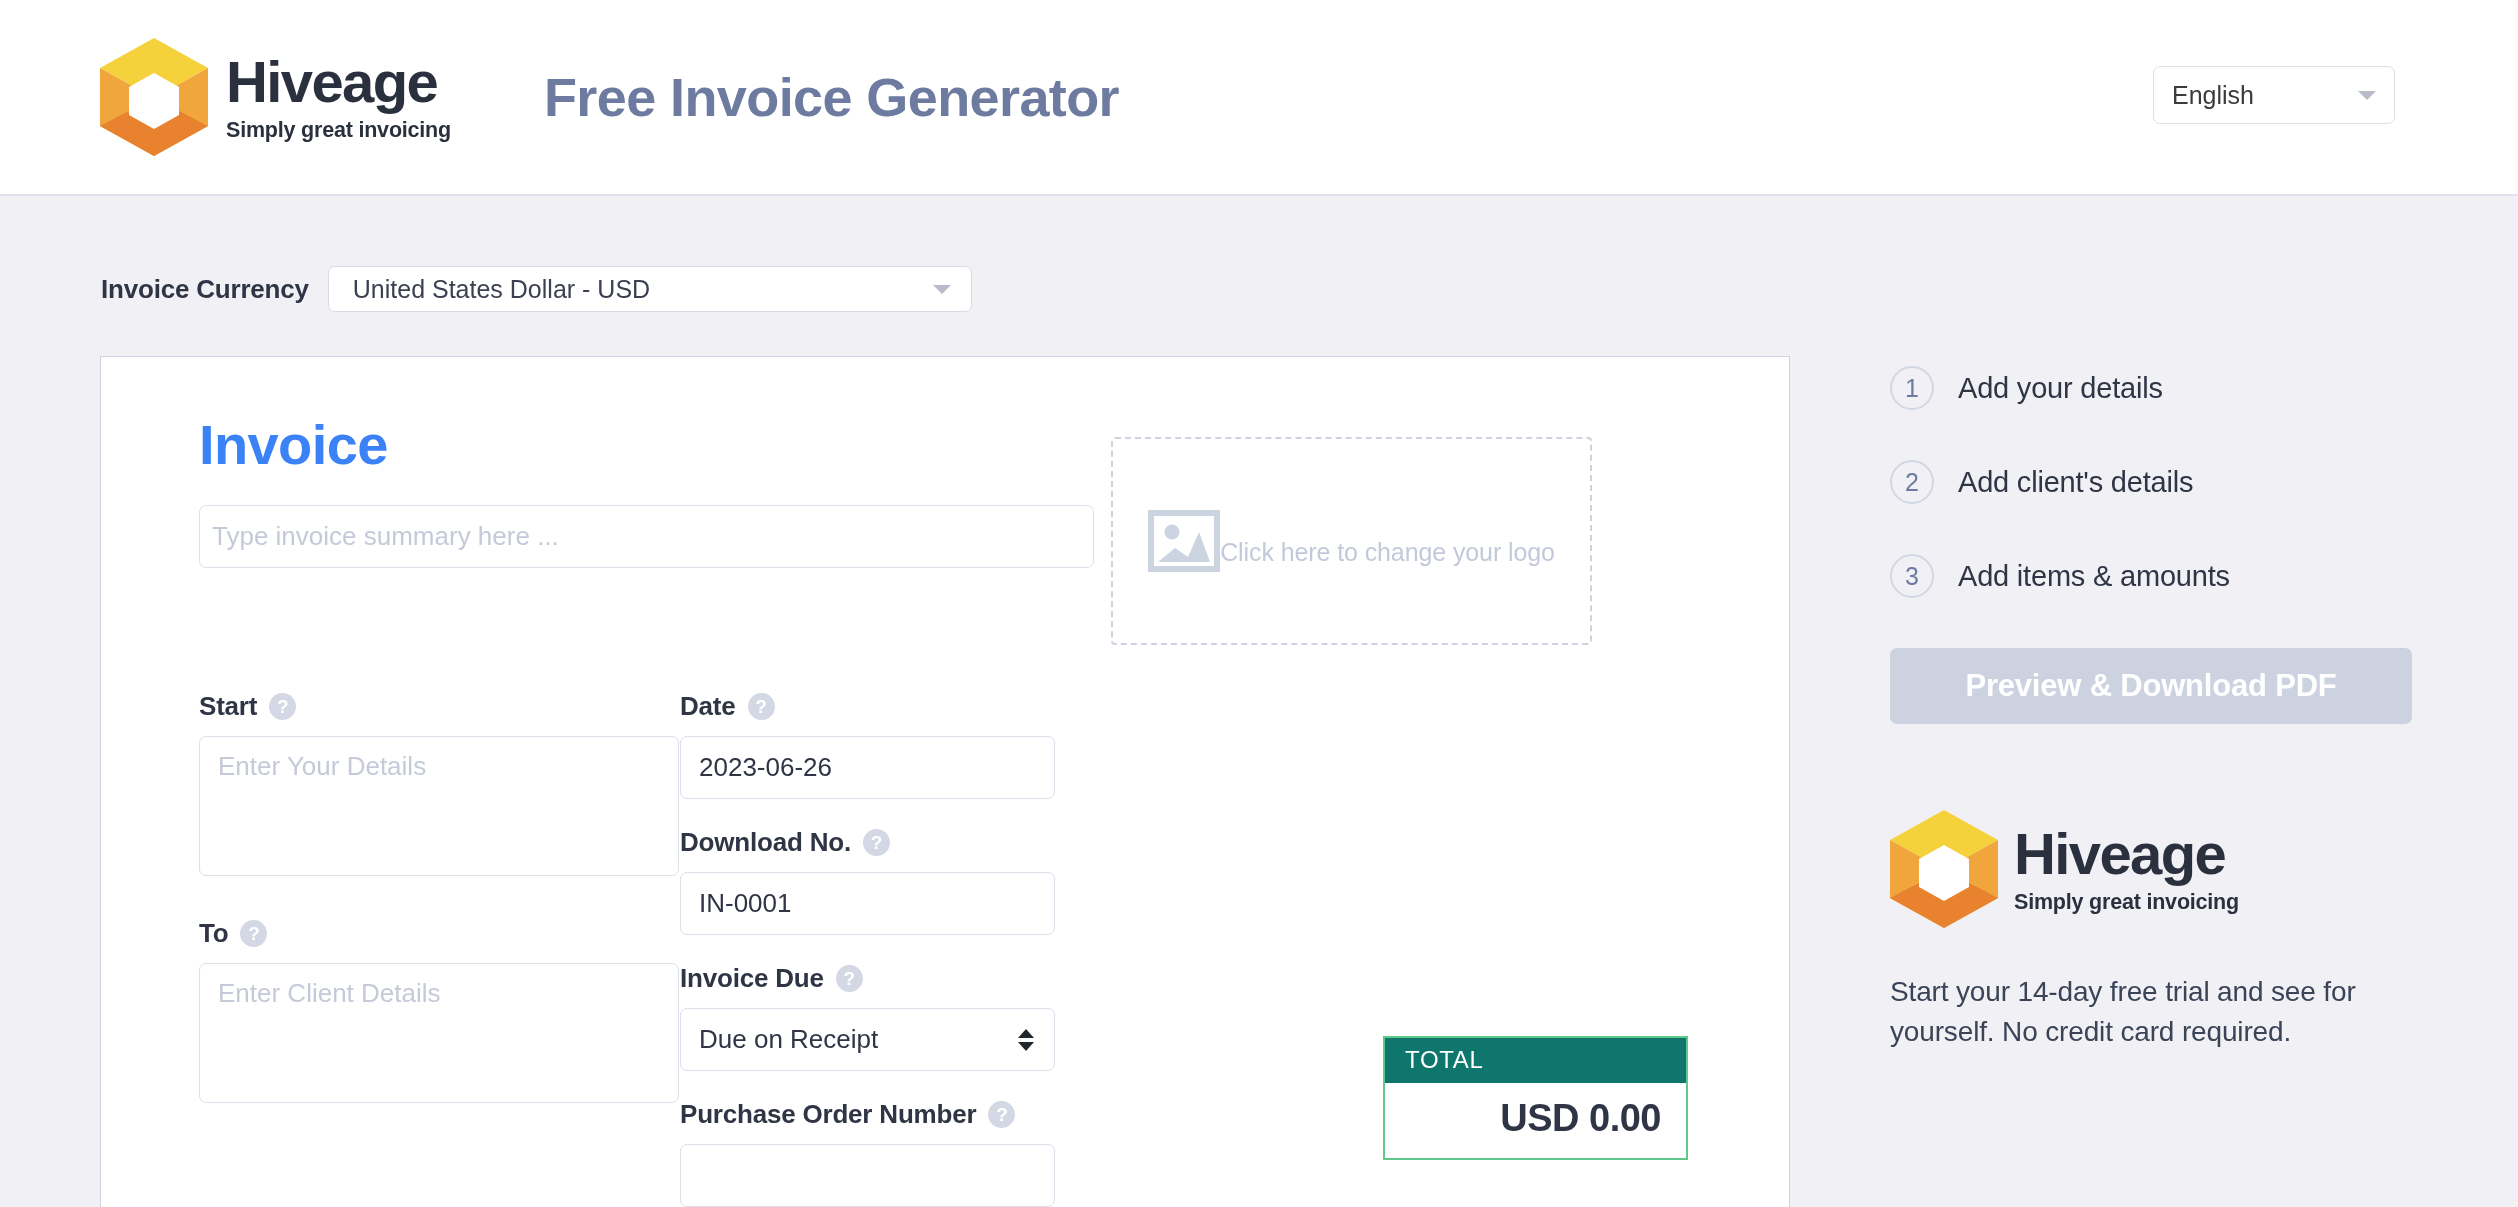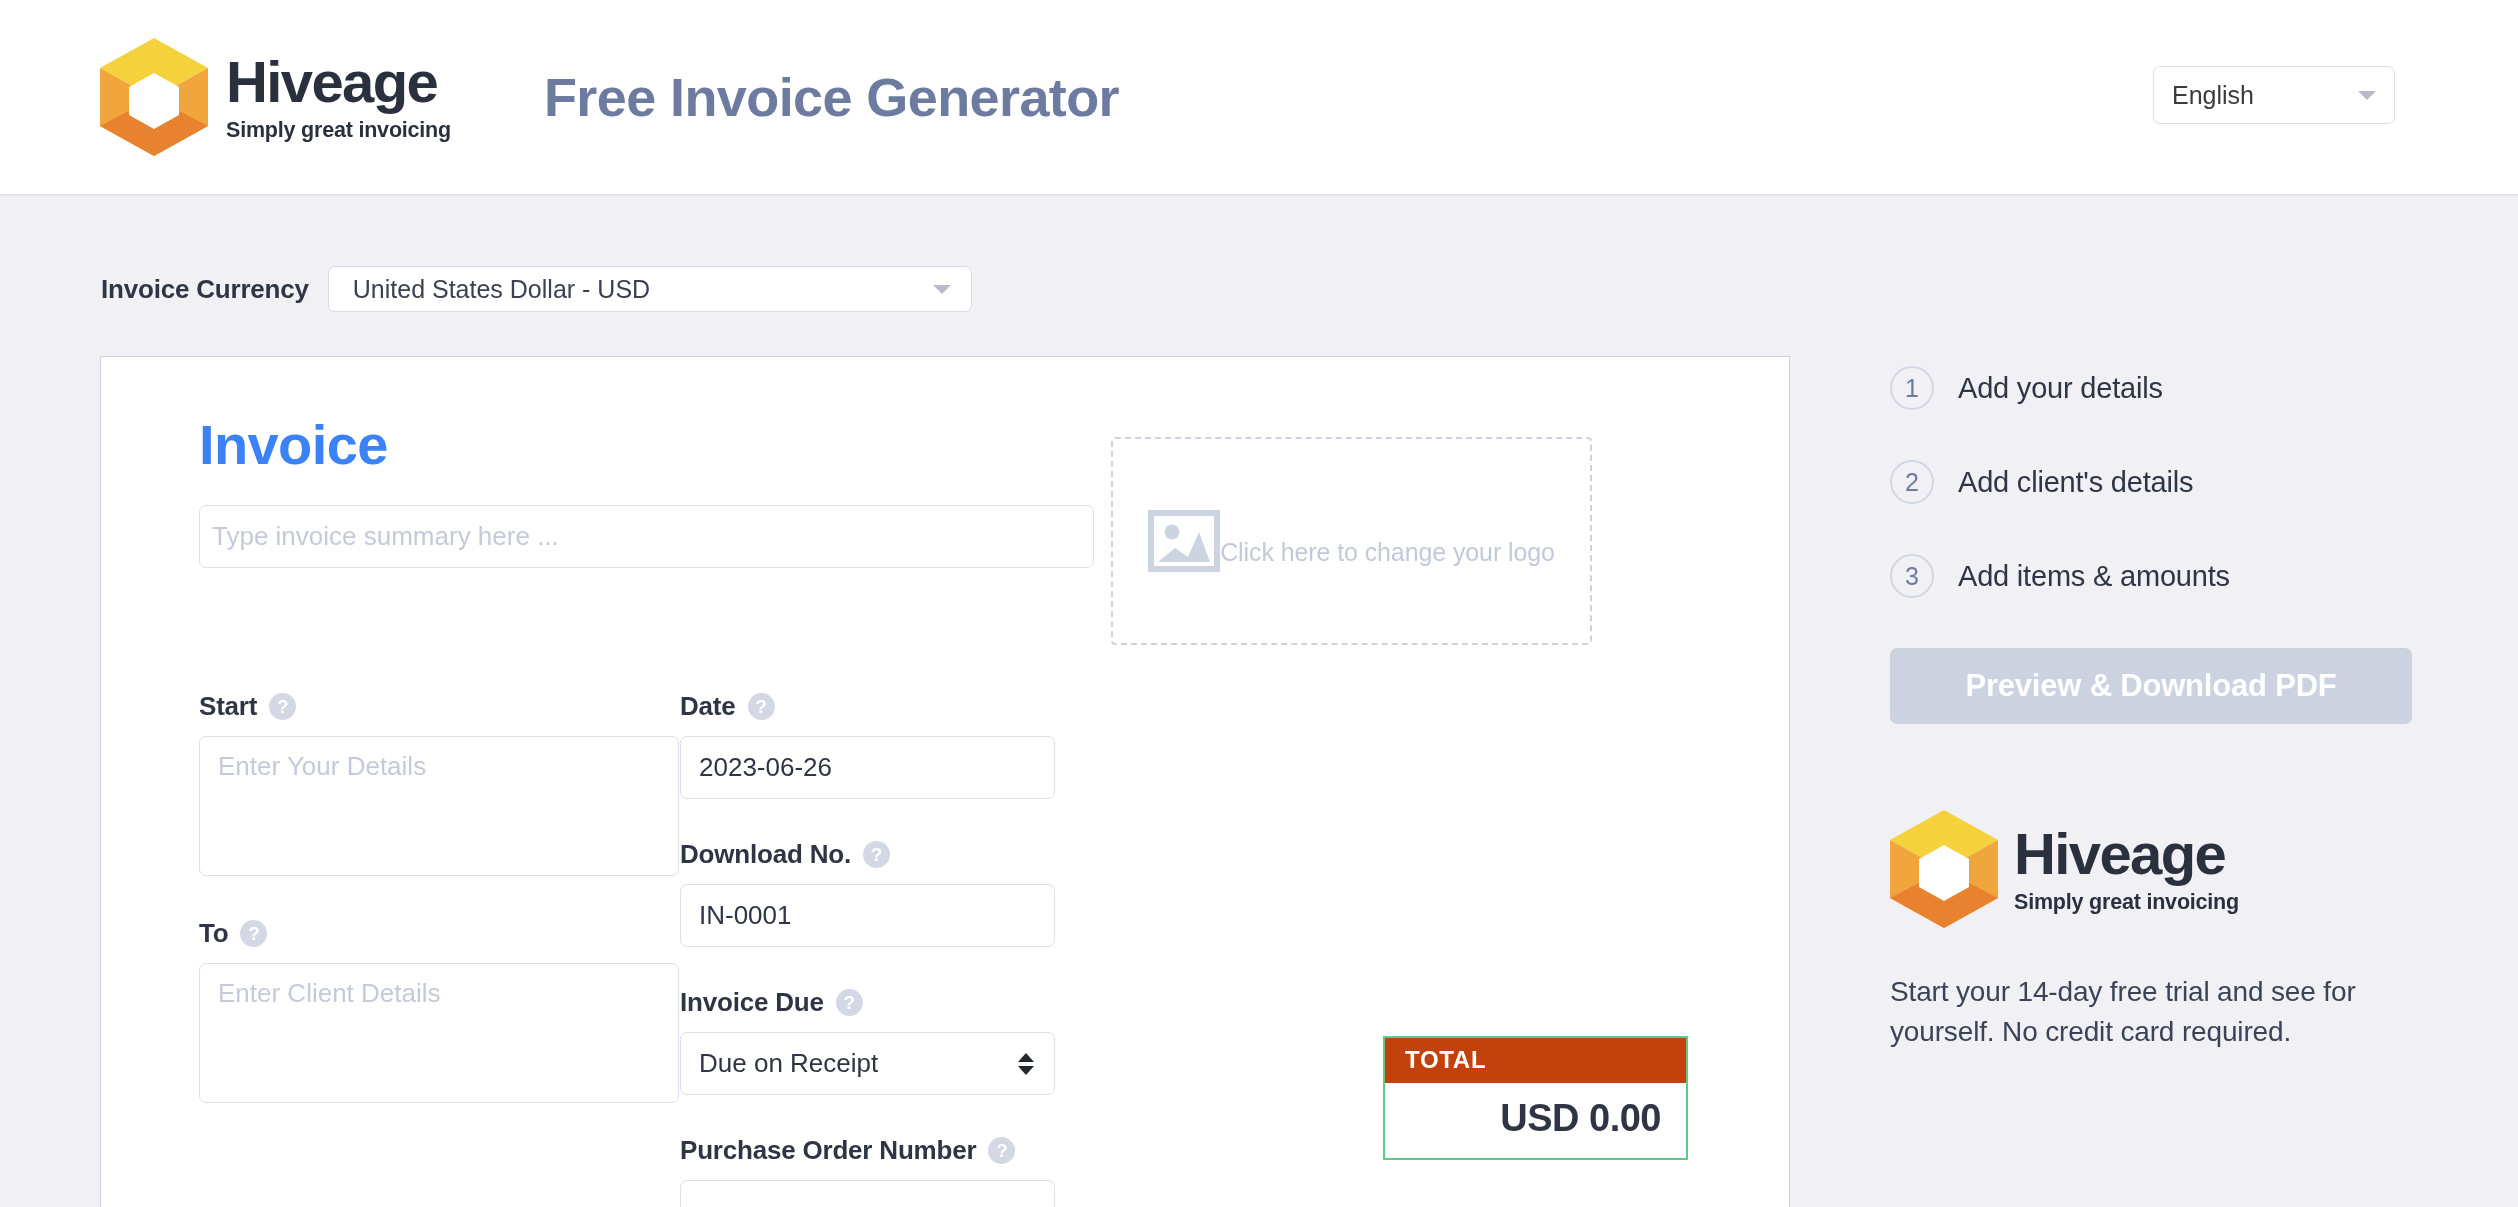--- a/index.html
+++ b/index.html
@@ -198,21 +198,21 @@
   
   .fields {
     display: flex;
     margin-top: 46px;
   }
 
   .col-left  { width: 375px; }
   .col-right { width: 375px; margin-left: 106px; }
 
   .field { margin-bottom: 38px; }
-  .field-tight { margin-bottom: 40px; }
+  .field-tight { margin-bottom: 28px; }
 
   .field-label {
     display: flex;
     align-items: center;
     font-size: 26px;
     font-weight: 700;
     color: #2f3545;
     letter-spacing: -0.2px;
     margin-bottom: 14px;
   }
@@ -302,24 +302,24 @@
     top: 1036px;
     width: 305px;
   }
 
   .total-box {
     border: 2.5px solid #5fc98c;
     background: #ffffff;
   }
 
   .total-head {
-    background: #c2410c;
+    background: #0f766e;
     color: #ffffff;
     font-size: 24px;
-    font-weight: 700;
+    font-weight: 400;
     letter-spacing: 0.7px;
     padding: 8px 0 9px 20px;
   }
 
   .total-amount {
     font-size: 38px;
     font-weight: 700;
     color: #2f3545;
     text-align: right;
     padding: 14px 25px 18px 0;

